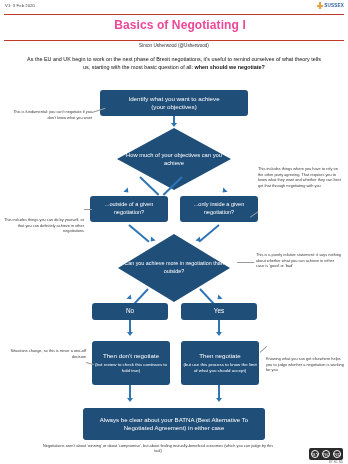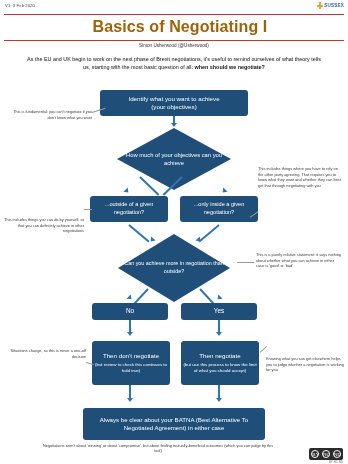--- a/index.html
+++ b/index.html
@@ -67,23 +67,23 @@
     background: #c0392b;
   }
   .rule.top { top: 14px; }
   .rule.mid { top: 40px; }
 
   .slide-title {
     position: absolute;
     left: 12px; right: 0;
     top: 18px;
     text-align: center;
-    font-size: 16px;
+    font-size: 12px;
     font-weight: bold;
-    color: #a16207;
+    color: #ec4899;
     letter-spacing: 0.1px;
   }
   .byline {
     position: absolute;
     left: 0; right: 0;
     top: 43px;
     text-align: center;
     font-size: 4.6px;
     color: #333;
   }

